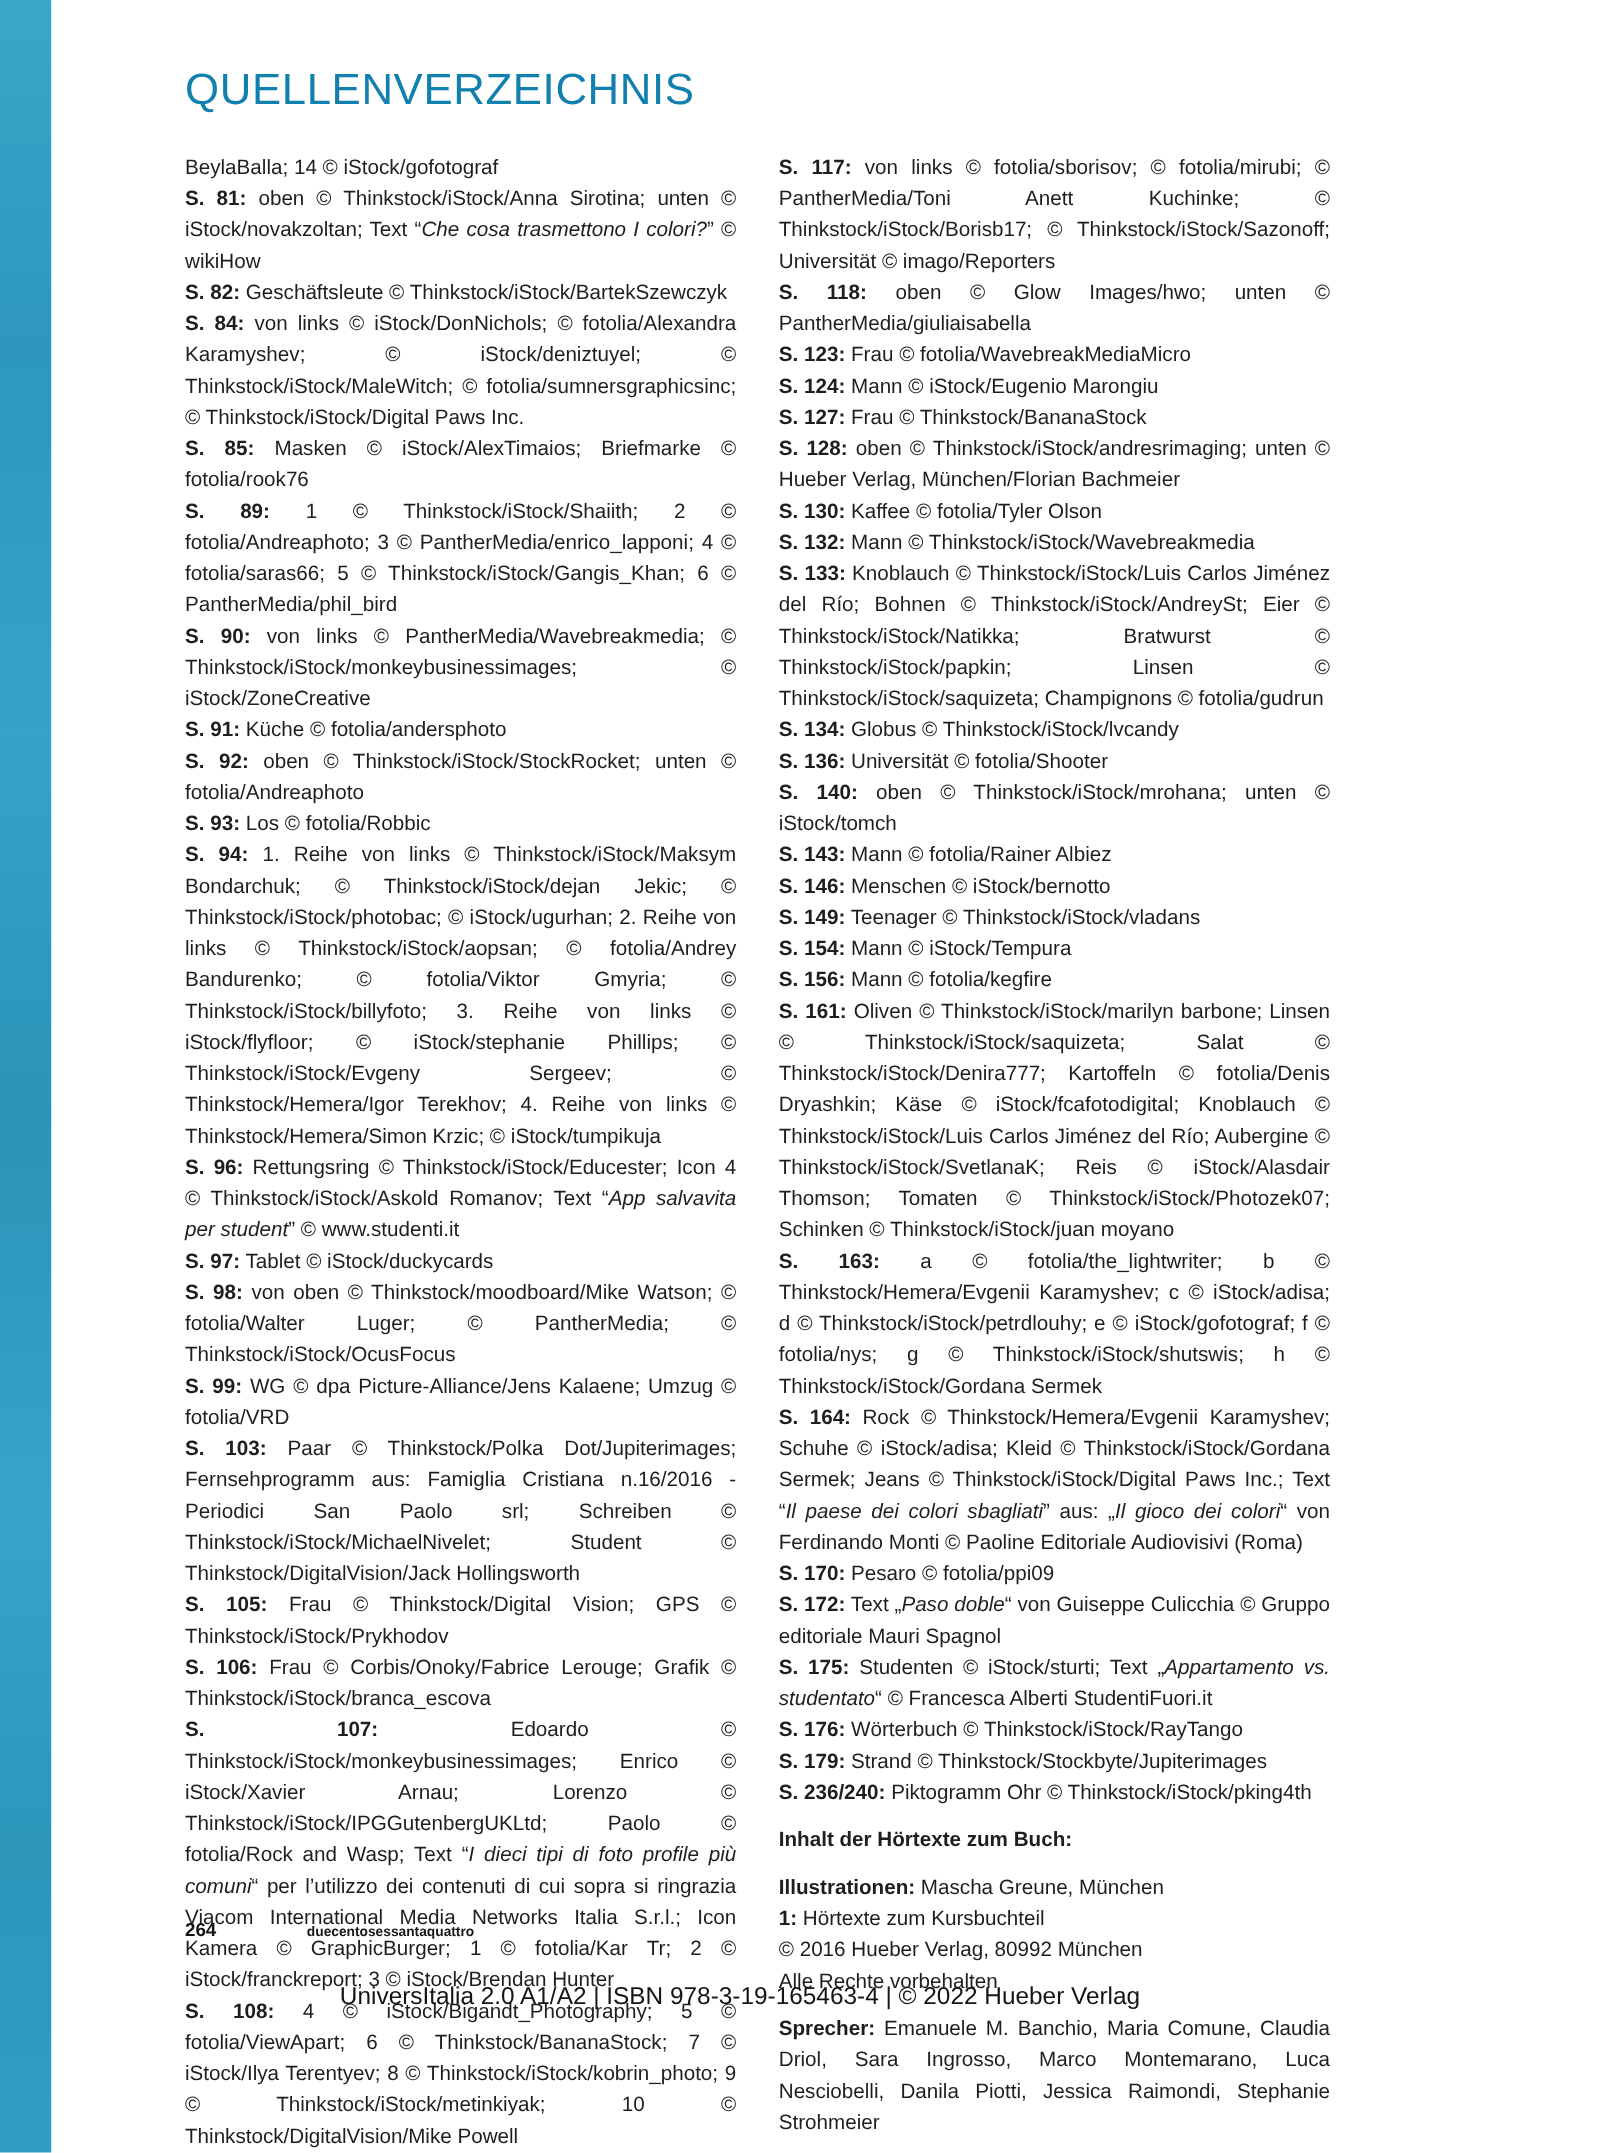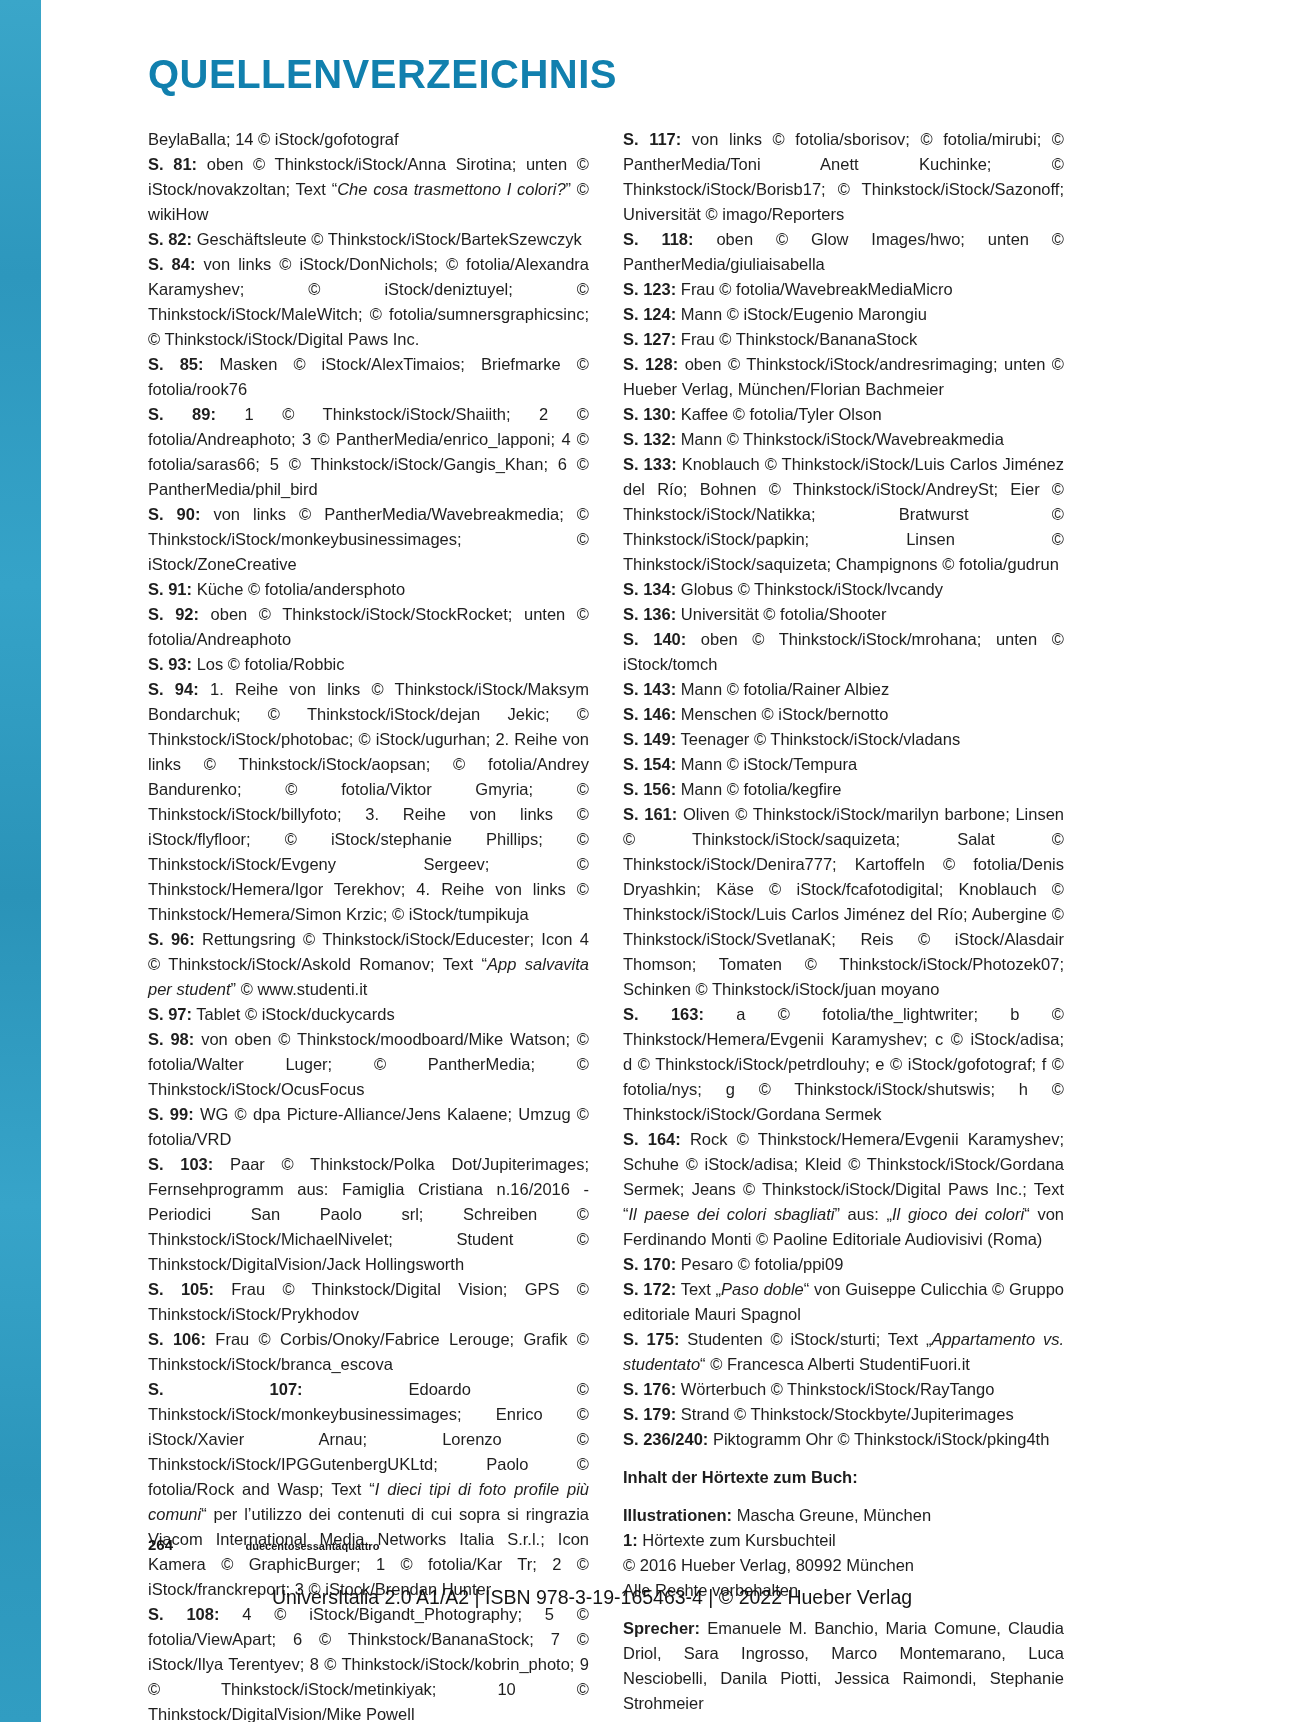--- a/index.html
+++ b/index.html
@@ -15,22 +15,22 @@
   .stripe {
     position: absolute; left: 0; top: 0;
     width: 41px; height: 100%;
     background: linear-gradient(180deg,
       #3aa6c9 0%, #2d97bd 16%, #35a3c8 34%,
       #2a93b8 52%, #37a4c9 70%, #2c96bb 86%, #319dc2 100%);
   }
   .content { position: absolute; left: 148px; top: 0; width: 916px; }
   .title {
     color: #1180ae;
-    font-size: 40px;
-    font-weight: bold;
+    font-size: 35px;
+    font-weight: normal;
     letter-spacing: 0.5px;
     margin: 52px 0 0 0;
   }
   .columns { display: flex; gap: 34px; margin-top: 30px; }
   .col {
     width: 441px;
     font-size: 16.5px;
     line-height: 25px;
     text-align: justify;
     overflow-wrap: break-word;

